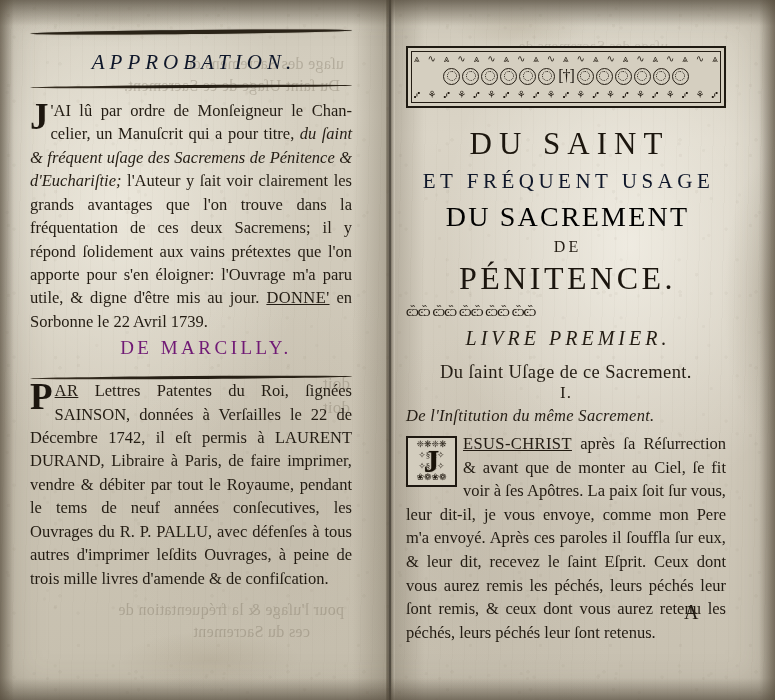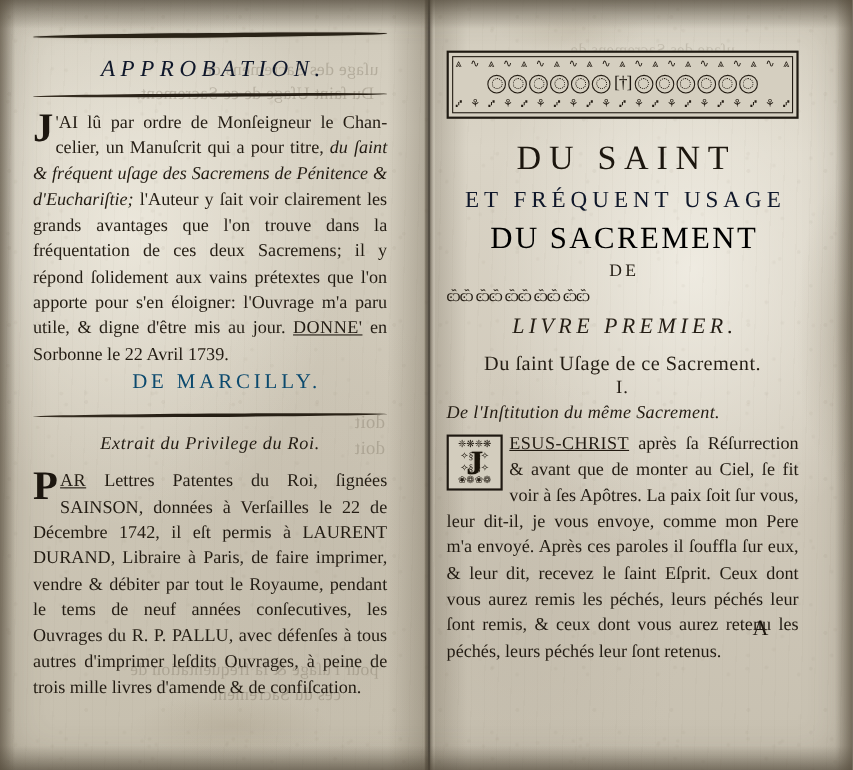--- a/index.html
+++ b/index.html
@@ -160,21 +160,21 @@
   }
   .sc { font-variant: small-caps; letter-spacing: .4px; text-decoration: underline; }
   .it { font-style: italic; }
 
   .signature {
     text-align: center;
     font-size: 19px;
     letter-spacing: 3.5px;
     margin-top: 2px;
     padding-left: 30px;
-    color: #0c4a6e;
+    color: #701a75;
   }
 
   .hdr-privilege {
     text-align: center;
     font-style: italic;
     font-size: 16.5px;
     letter-spacing: .6px;
     margin: 14px 0 12px 0;
   }
 
@@ -437,21 +437,20 @@
 
     <div class="body">
       <p>
         <span class="dropcap">J</span><span>'AI lû par ordre de Monſeigneur le Chan-celier, un Manuſcrit qui a pour titre, </span><span class="it">du ſaint &amp; fréquent uſage des Sacremens de Pénitence &amp; d'Euchariſtie;</span><span> l'Auteur y ſait voir clairement les grands avantages que l'on trouve dans la fréquentation de ces deux Sacremens; il y répond ſolidement aux vains prétextes que l'on apporte pour s'en éloigner: l'Ouvrage m'a paru utile, &amp; digne d'être mis au jour. </span><span class="sc">DONNE'</span><span> en Sorbonne le 22 Avril 1739.</span>
       </p>
       <div class="signature">DE MARCILLY.</div>
     </div>
 
     <div class="rule-thin" style="margin-top:14px;"></div>
 
-    <div class="hdr-privilege">Extrait du Privilege du Roi.</div>
 
     <div class="body">
       <p>
         <span class="dropcap">P</span><span class="sc">AR</span><span> Lettres Patentes du Roi, ſignées SAINSON, données à Verſailles le 22 de Décembre 1742, il eſt permis à LAURENT DURAND, Libraire à Paris, de faire imprimer, vendre &amp; débiter par tout le Royaume, pendant le tems de neuf années conſecutives, les Ouvrages du R. P. PALLU, avec défenſes à tous autres d'imprimer leſdits Ouvrages, à peine de trois mille livres d'amende &amp; de confiſcation.</span>
       </p>
     </div>
   </div>
 
   <div class="gutter-shadow-l"></div>
   <div class="gutter"></div>
@@ -522,20 +521,21 @@
         <span>⑇</span>
           <span>⚘</span>
           <span>⑇</span>
       </div>
     </div>
 
     <div class="title-1">DU SAINT</div>
     <div class="title-2">ET FRÉQUENT USAGE</div>
     <div class="title-3">DU SACREMENT</div>
     <div class="title-4">DE</div>
+    <div class="title-5">PÉNITENCE.</div>
 
     <div class="flourish">
       <span>ͼ</span><span>᷈</span><span>ᴐ</span><span>ͼ</span><span>᷈</span><span>ᴐ</span>
       <span>ͼ</span><span>᷈</span><span>ᴐ</span><span>ͼ</span><span>᷈</span><span>ᴐ</span>
       <span>ͼ</span><span>᷈</span><span>ᴐ</span><span>ͼ</span><span>᷈</span><span>ᴐ</span>
       <span>ͼ</span><span>᷈</span><span>ᴐ</span><span>ͼ</span><span>᷈</span><span>ᴐ</span>
       <span>ͼ</span><span>᷈</span><span>ᴐ</span><span>ͼ</span><span>᷈</span><span>ᴐ</span>
     </div>
 
     <div class="livre">LIVRE PREMIER.</div>

